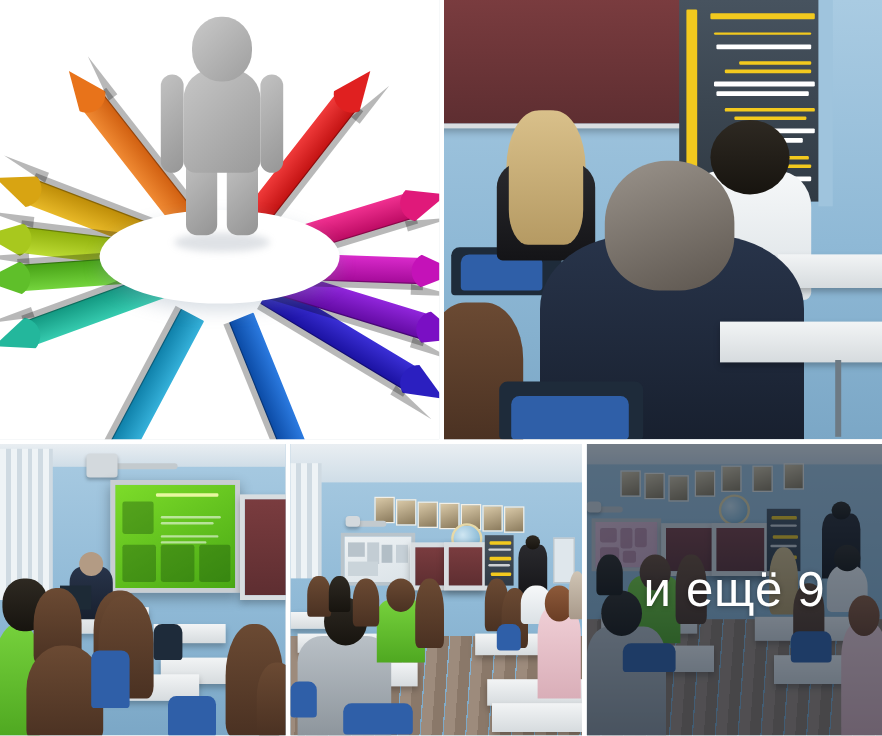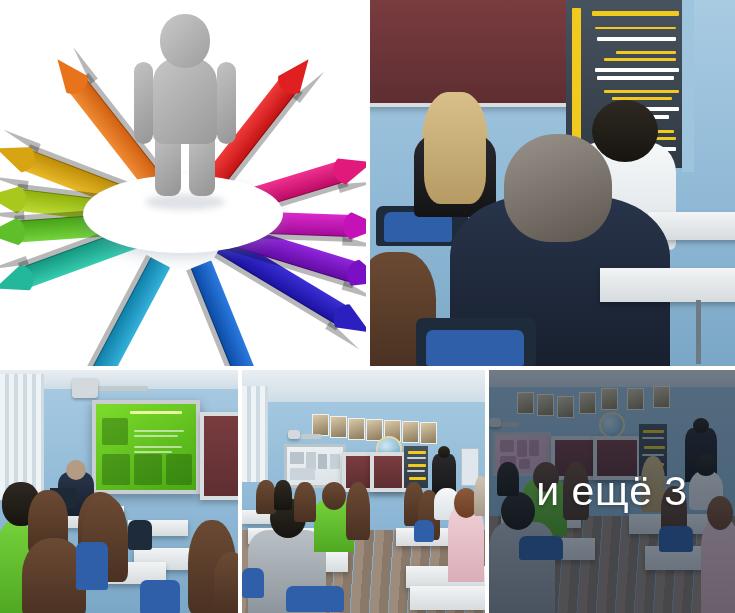--- a/index.html
+++ b/index.html
@@ -464,16 +464,16 @@
         <div class="person shirt-white" style="left:200px;top:100px;width:34px;height:40px;"></div>
         <div class="head hair-dark" style="left:206px;top:84px;width:22px;height:22px;"></div>
         <div class="person shirt-pink" style="left:212px;top:150px;width:38px;height:94px;border-radius:30% 30% 0 0;"></div>
         <div class="head hair-red" style="left:218px;top:126px;width:26px;height:34px;"></div>
 
         <div class="chair" style="left:30px;top:166px;width:44px;height:24px;"></div>
         <div class="chair" style="left:170px;top:156px;width:34px;height:26px;"></div>
       </div>
 
       <div class="dim"></div>
-      <div class="more-label">и ещё 3</div>
+      <div class="more-label">и ещё 9</div>
     </div>
   </div>
 </div>
 
 </body></html>

